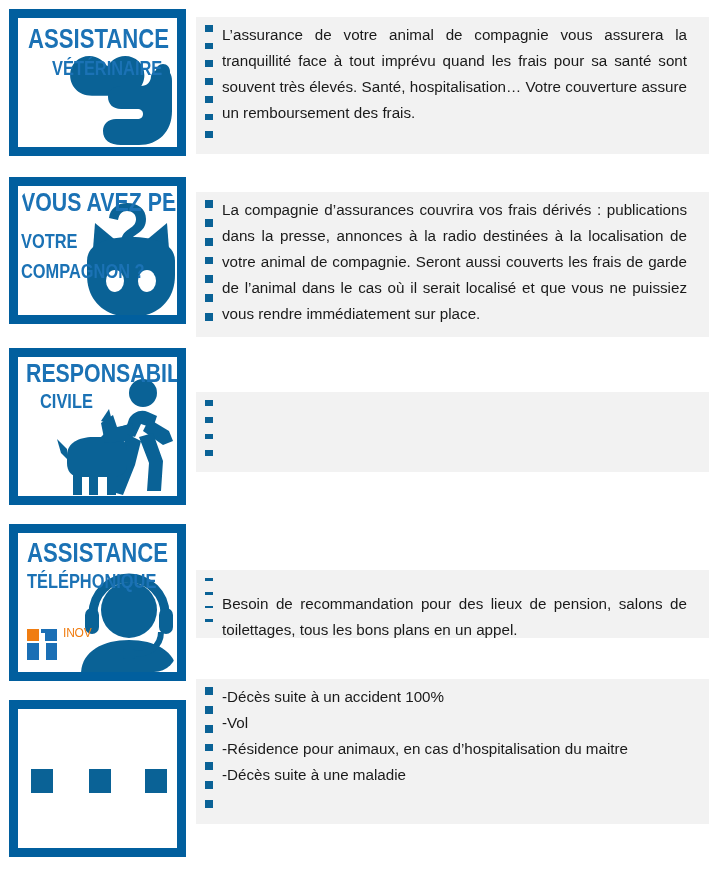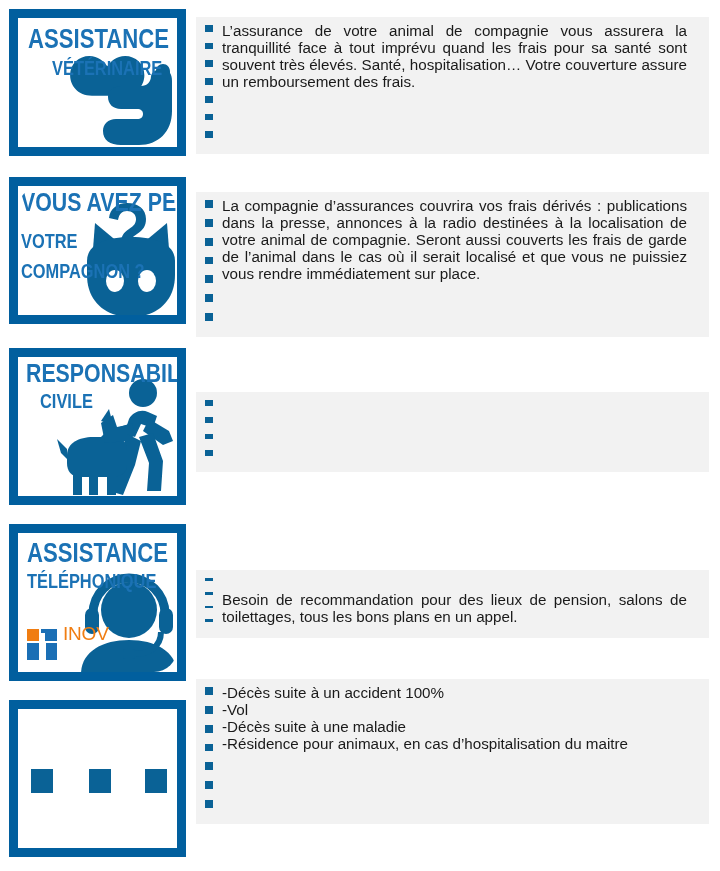--- a/index.html
+++ b/index.html
@@ -68,32 +68,32 @@
   .bullets i {
     display: block;
     width: 8px; height: 8px;
     background: #0a6296;
     margin: 0 0 11px 0;
   }
   .body {
     flex: 1 1 auto;
     color: #1a1a1a;
     font-size: 15.2px;
-    line-height: 17px;
+    line-height: 26px;
     padding-right: 22px;
     font-family: "Liberation Sans", sans-serif;
   }
   .body.justify { text-align: justify; text-align-last: left; }
   .body.left    { text-align: left; }
 
   
   .logo { position: absolute; z-index: 5; }
   .logo-mark { position: absolute; left: 0; top: 3px; width: 30px; height: 31px; }
   .logo-text { position: absolute; left: 36px; top: 0px; line-height: 15px; }
-  .logo-text .l1 { color: #f07d12; font-size: 19px; font-weight: normal; letter-spacing: -0.2px; }
+  .logo-text .l1 { color: #f07d12; font-size: 12px; font-weight: normal; letter-spacing: -0.2px; }
   .logo-text .l2 { color: #1b6fb5; font-size: 16px; font-weight: normal; letter-spacing: -0.2px; margin-top: 30px; }
 </style>
 </head>
 <body>
 
 <div id="page">
 
   <div class="card" style="left:9px; top:9px; width:177px; height:147px;">
     <div class="card-inner">
 
@@ -282,18 +282,18 @@
       <i></i>
       <i></i>
       <i></i>
       <i></i>
       <i></i>
       <i></i>
     </div>
     <div class="body left" style="padding-right:60px;">
       <div>-Décès suite à un accident 100%</div>
       <div>-Vol</div>
+      <div>-Résidence pour animaux, en cas d’hospitalisation du maitre</div>
       <div>-Décès suite à une maladie</div>
-      <div>-Résidence pour animaux, en cas d’hospitalisation du maitre</div>
     </div>
   </div>
 
 </div>
 
 </body></html>

